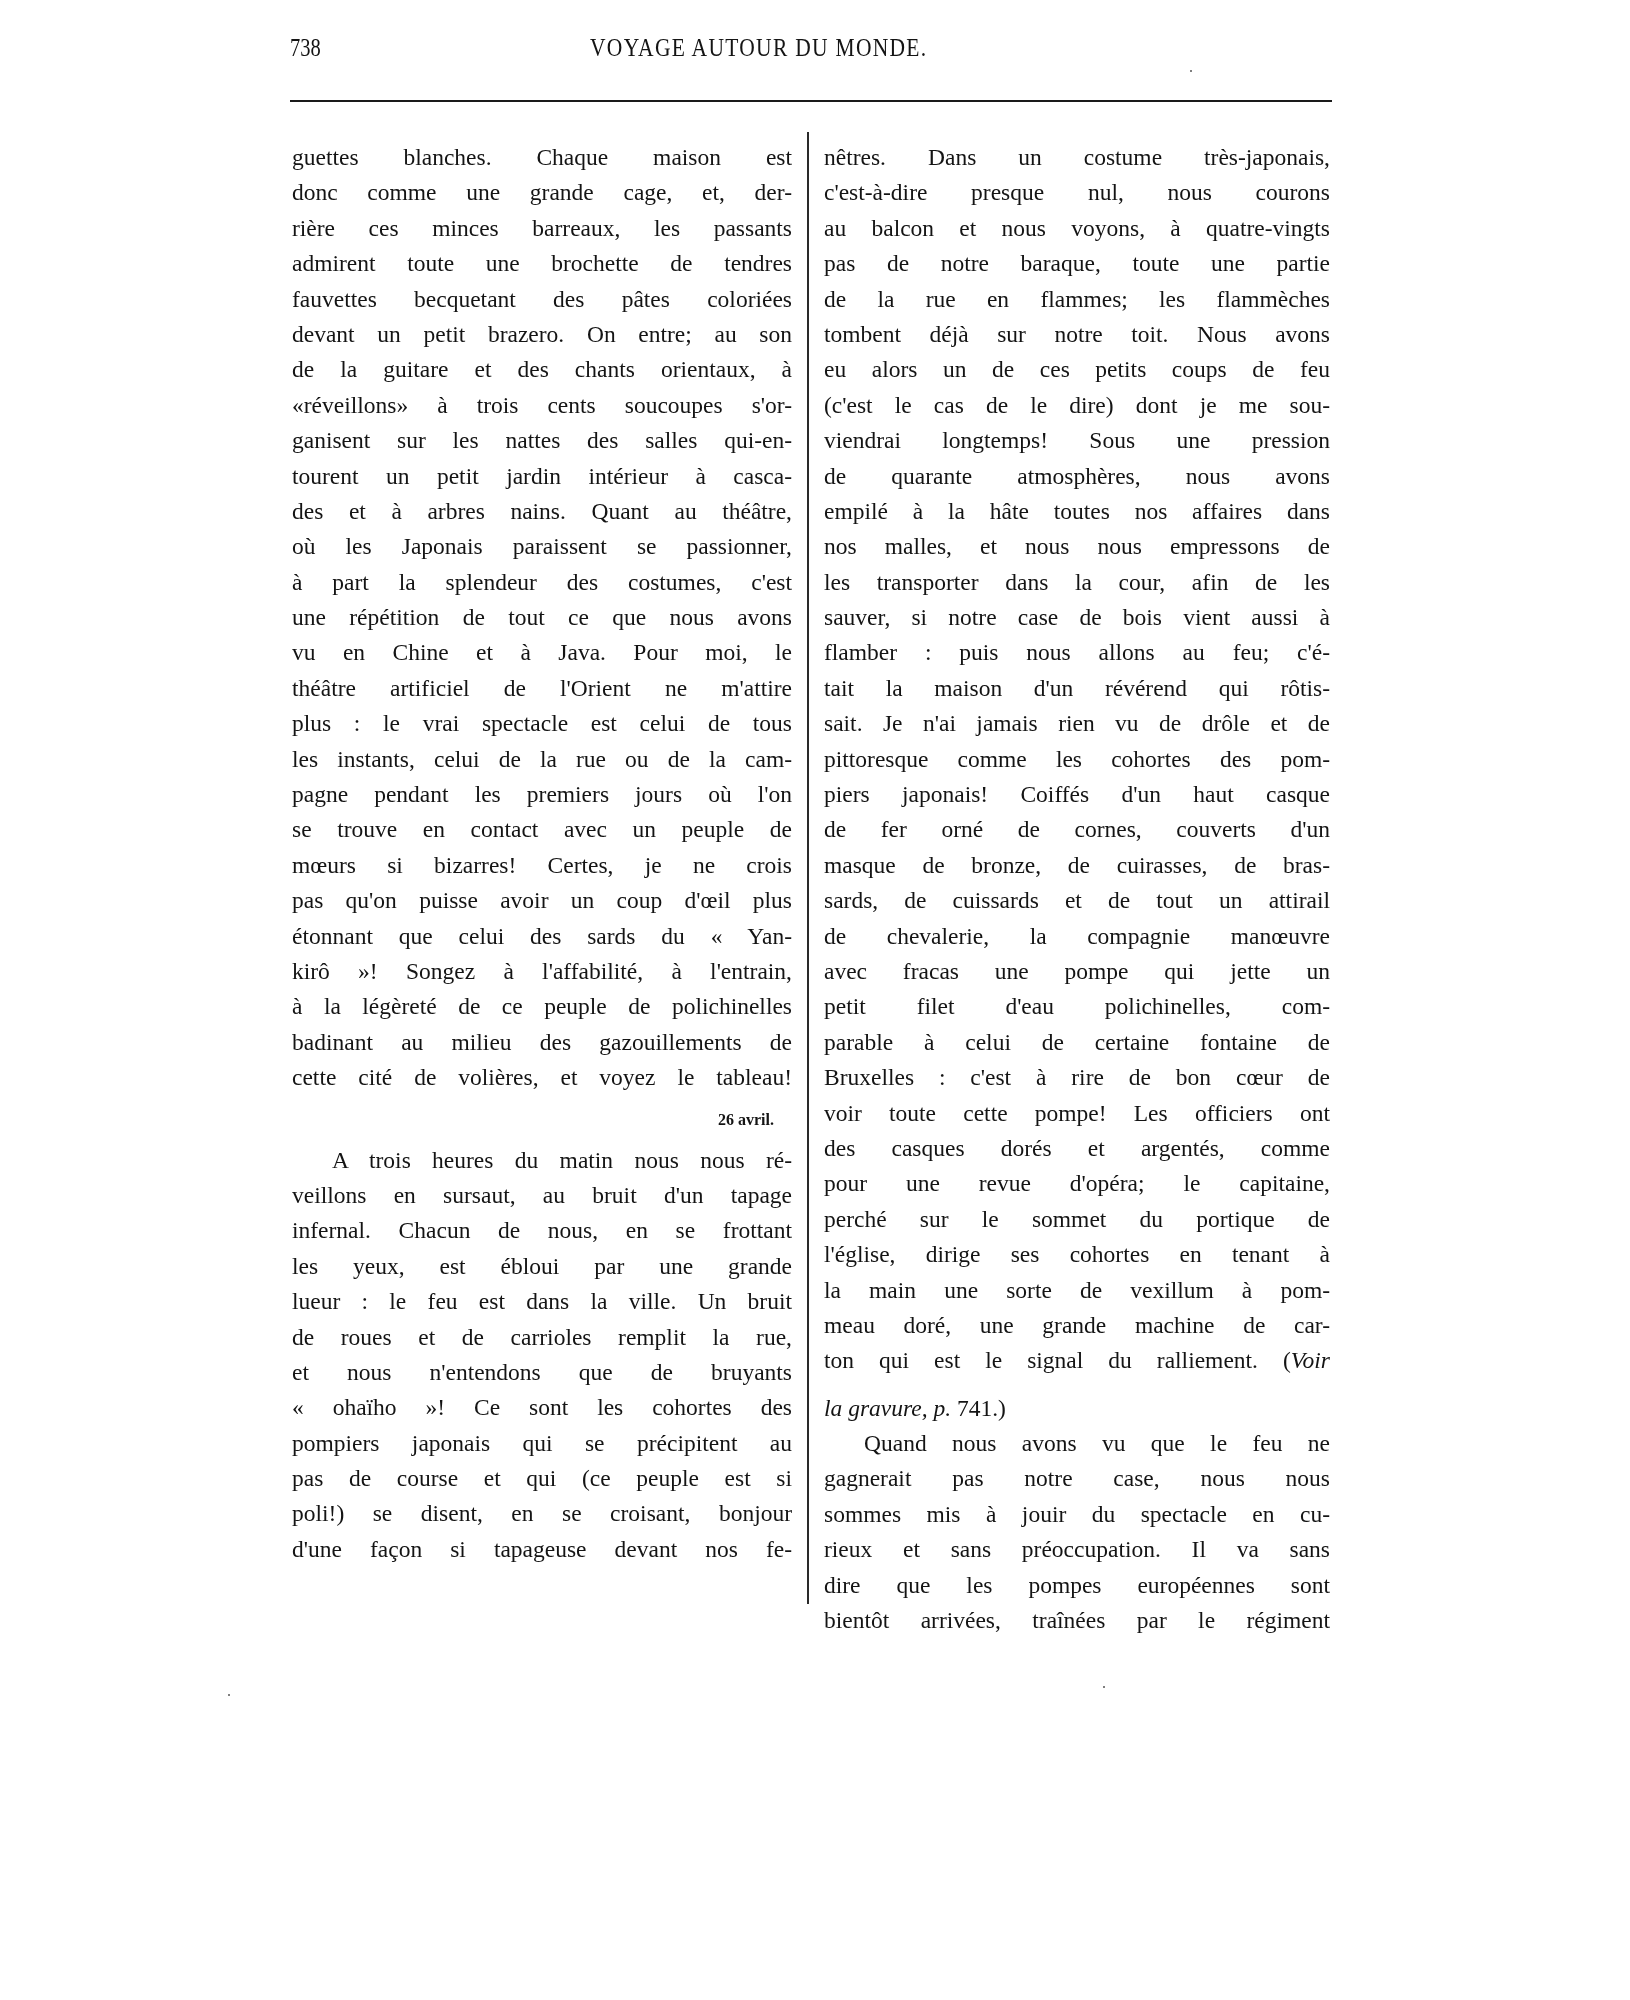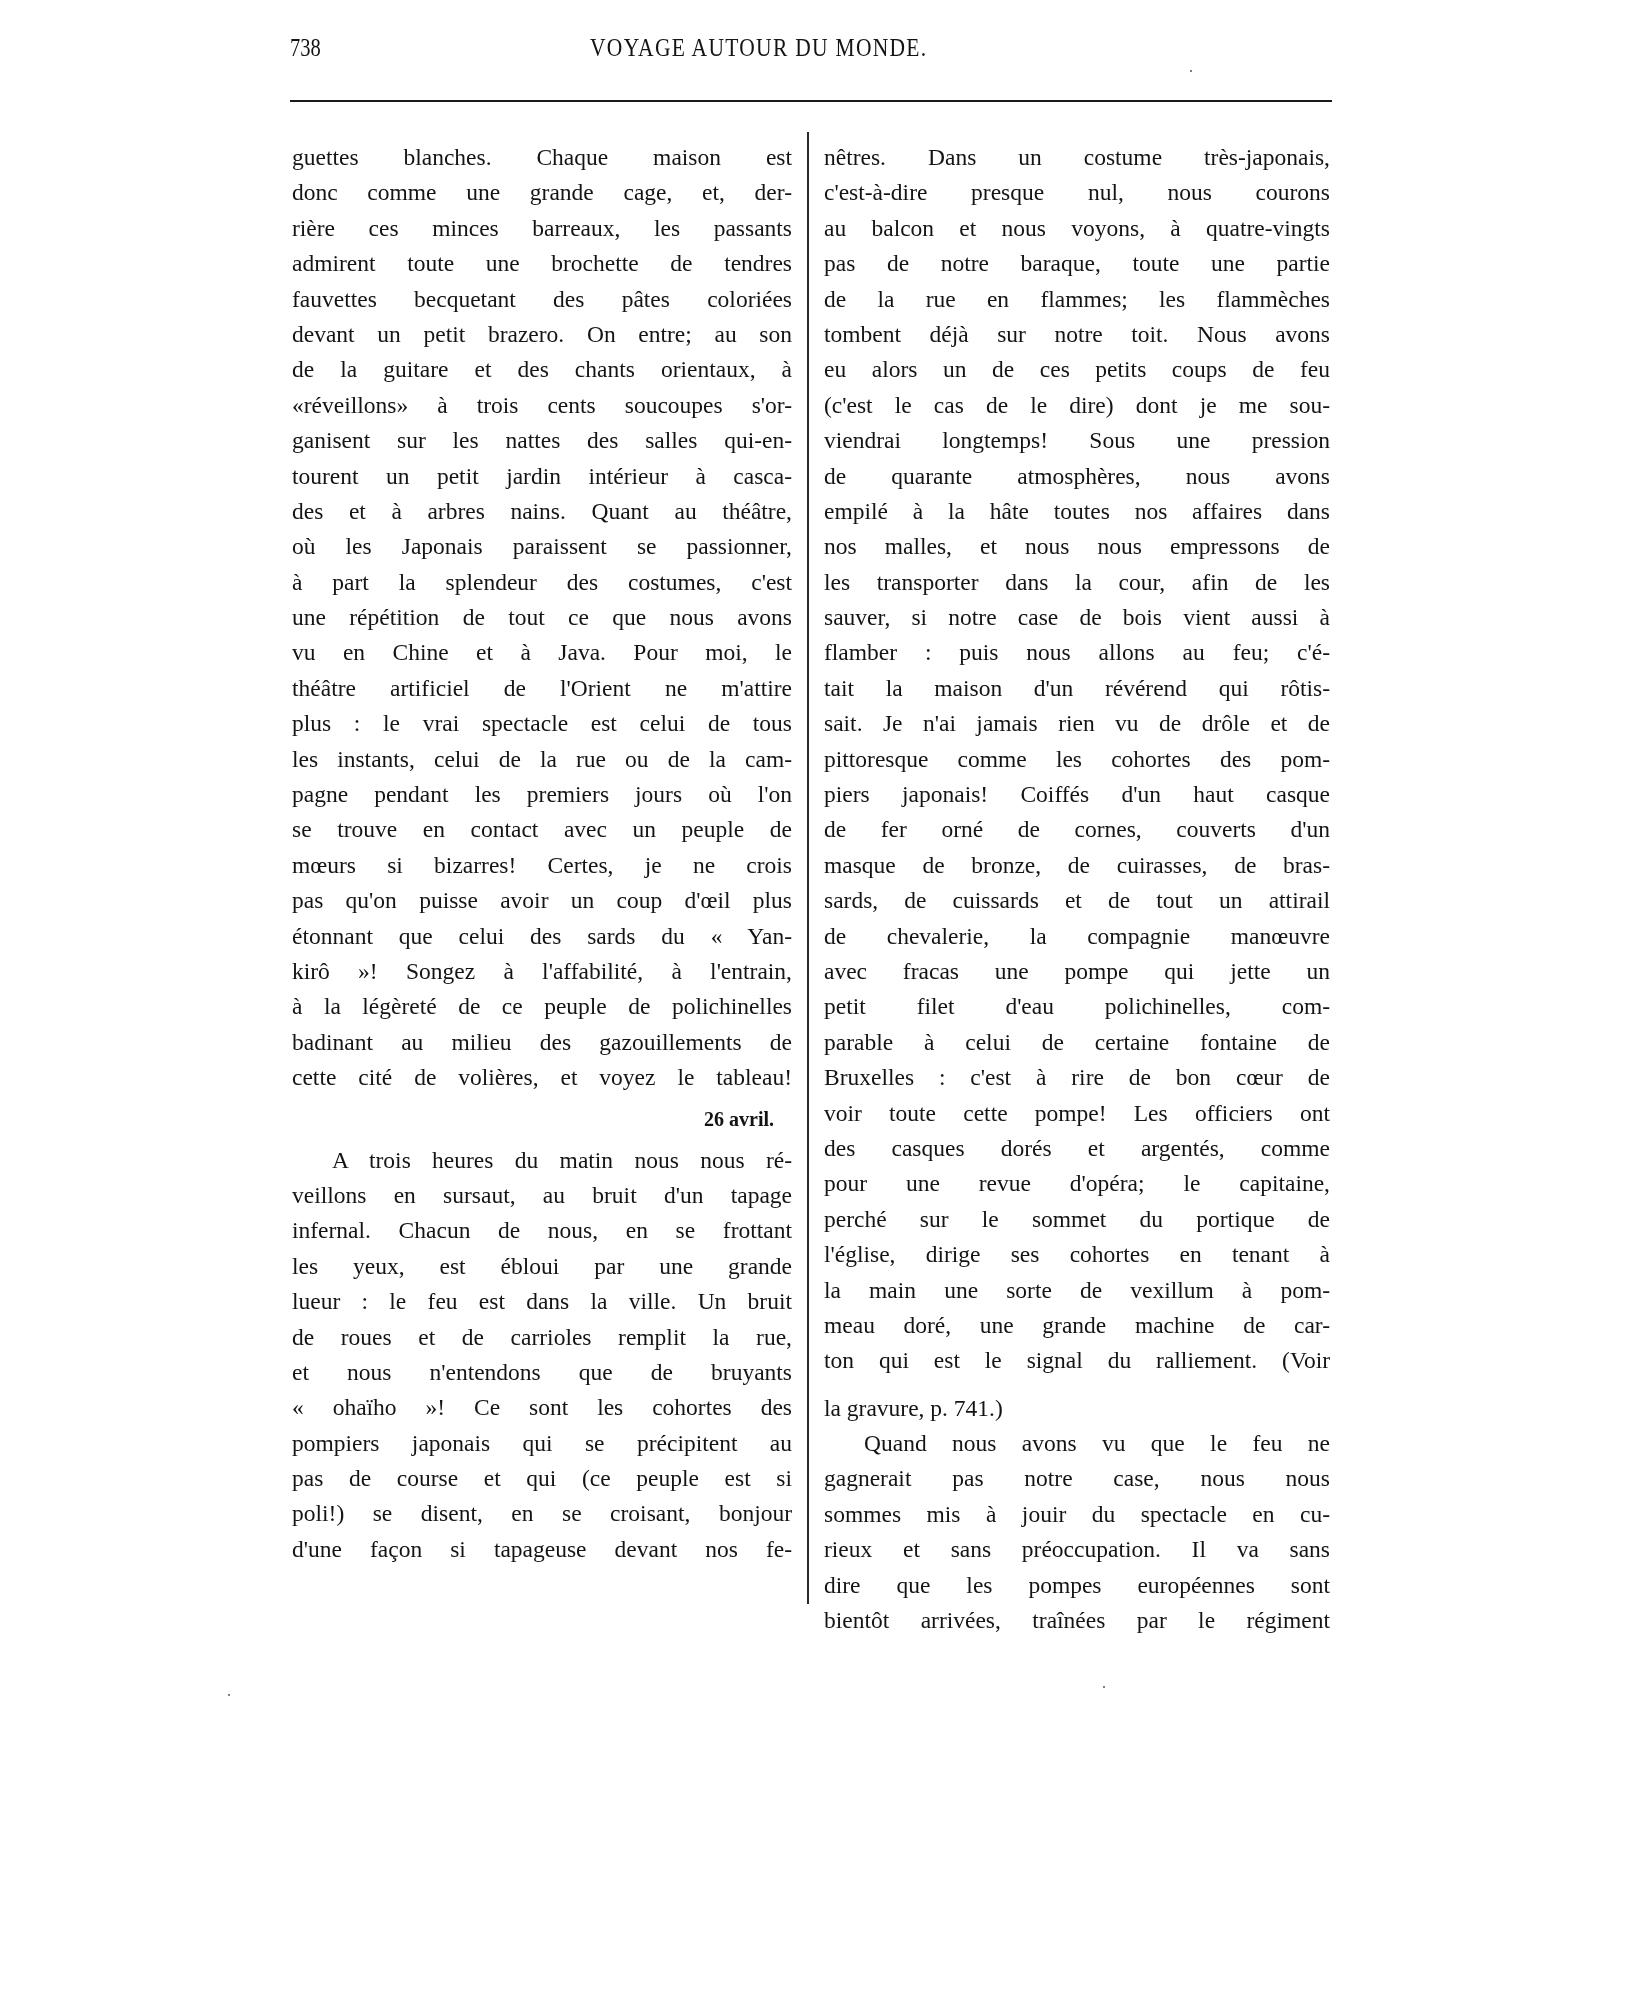--- a/index.html
+++ b/index.html
@@ -68,27 +68,27 @@
   .line.last {
     text-align-last: left;
     margin-top: 12px;
   }
   .line.indent {
     padding-left: 40px;
   }
   .line.date {
     text-align: center;
     text-align-last: right;
-    font-size: 20px;
+    font-size: 16px;
     font-weight: bold;
     padding-right: 18px;
     padding-top: 6px;
     height: 41px;
   }
-  .italic { }
+  .italic { font-style: italic; }
   .column-divider {
     position: absolute;
     left: 807px;
     top: 132px;
     width: 2px;
     height: 1472px;
     background: #2a2a2a;
   }
   .speck {
     position: absolute;

